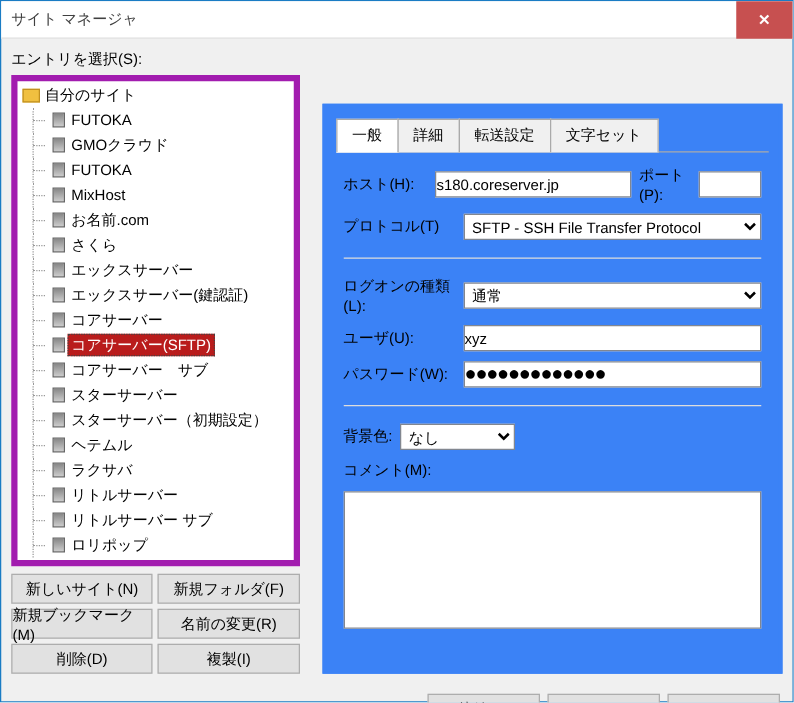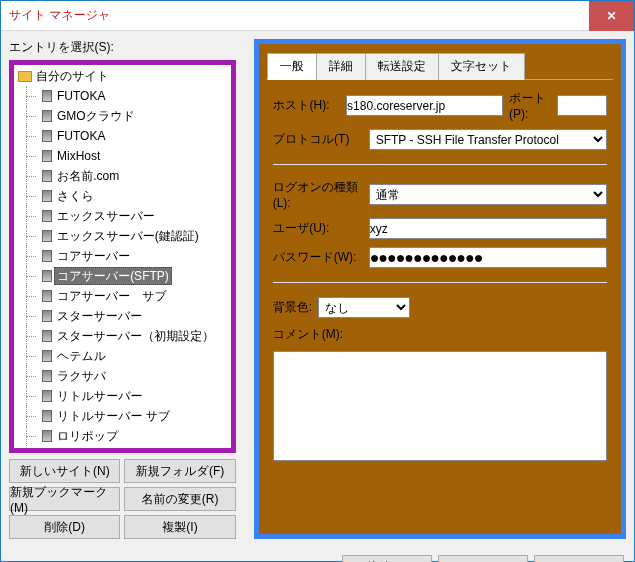--- a/index.html
+++ b/index.html
@@ -1,35 +1,35 @@
 <!DOCTYPE html>
 <html><head>
 <meta charset="utf-8">
 <style>
 * { box-sizing: border-box; margin: 0; padding: 0; font-family: "Meiryo", "MS PGothic", sans-serif; font-size: 12px; }
 body { background: #fff; }
 .window { width: 635px; height: 562px; border: 1px solid #1a7cc4; background: #f0f0f0; display: flex; flex-direction: column; }
 .titlebar { background: #fff; height: 30px; display: flex; align-items: center; padding-left: 8px; border-bottom: 1px solid #ddd; }
-.titlebar-text { flex: 1; color: #b91c1c; }
+.titlebar-text { flex: 1; color: #404040; }
 .close-btn { width: 45px; height: 30px; background: #c75050; color: #fff; display: flex; align-items: center; justify-content: center; font-size: 14px; font-weight: bold; }
 .content { flex: 1; display: flex; padding: 8px; gap: 18px; }
 .left-panel { width: 240px; display: flex; flex-direction: column; }
 .entry-label { margin-bottom: 4px; }
 .tree-box { flex: 1; border: 5px solid #a21caf; background: #fff; overflow: auto; padding: 2px 0; }
 .tree-root { display: flex; align-items: center; padding: 1px 4px; gap: 4px; }
 .tree-item { display: flex; align-items: center; padding: 1px 4px 1px 28px; gap: 2px; position: relative; line-height: 16px; }
 .tree-item::before { content: ""; position: absolute; left: 12px; top: 0; bottom: 0; border-left: 1px dotted #999; }
 .tree-item::after { content: ""; position: absolute; left: 12px; top: 50%; width: 10px; border-top: 1px dotted #999; }
-.tree-item.selected .label { background: #737373; color: #fff; border: 1px dotted #444; }
+.tree-item.selected .label { background: #b91c1c; color: #fff; border: 1px dotted #444; }
 .tree-item .label { padding: 0 2px; border: 1px solid transparent; }
 .folder-icon { width: 14px; height: 11px; background: #f0c040; border: 1px solid #c09020; display: inline-block; }
 .server-icon { width: 10px; height: 12px; background: linear-gradient(#888, #ccc); border: 1px solid #666; display: inline-block; }
 .btn-grid { display: grid; grid-template-columns: 1fr 1fr; gap: 4px; margin-top: 6px; }
 .btn { height: 24px; border: 1px solid #adadad; background: #e1e1e1; display: flex; align-items: center; justify-content: center; cursor: default; }
-.right-panel { flex: 1; border: 5px solid #3b82f6; background: #a16207; padding: 8px; display: flex; flex-direction: column; }
+.right-panel { flex: 1; border: 3px solid #3b82f6; background: #3b82f6; padding: 8px; display: flex; flex-direction: column; margin-top: 44px; }
 .tabs { display: flex; border-bottom: 1px solid #aaa; }
 .tab { padding: 4px 12px; border: 1px solid #aaa; border-bottom: none; margin-right: -1px; background: #f0f0f0; position: relative; top: 1px; }
 .tab.active { background: #fff; border-bottom: 1px solid #fff; }
 .form { padding: 10px 6px; display: flex; flex-direction: column; gap: 8px; }
 .row { display: flex; align-items: center; gap: 6px; }
 .flabel { width: 90px; }
 .finput { border: 1px solid #828790; height: 21px; padding: 0 0; background: #fff; }
 .fselect { border: 1px solid #828790; height: 21px; padding: 0 2px; background: #fff; }
 .hr { border-top: 1px solid #ddd; margin: 6px 0; }
 .textarea { flex: 1; border: 1px solid #828790; min-height: 110px; resize: none; background: #fff; }

